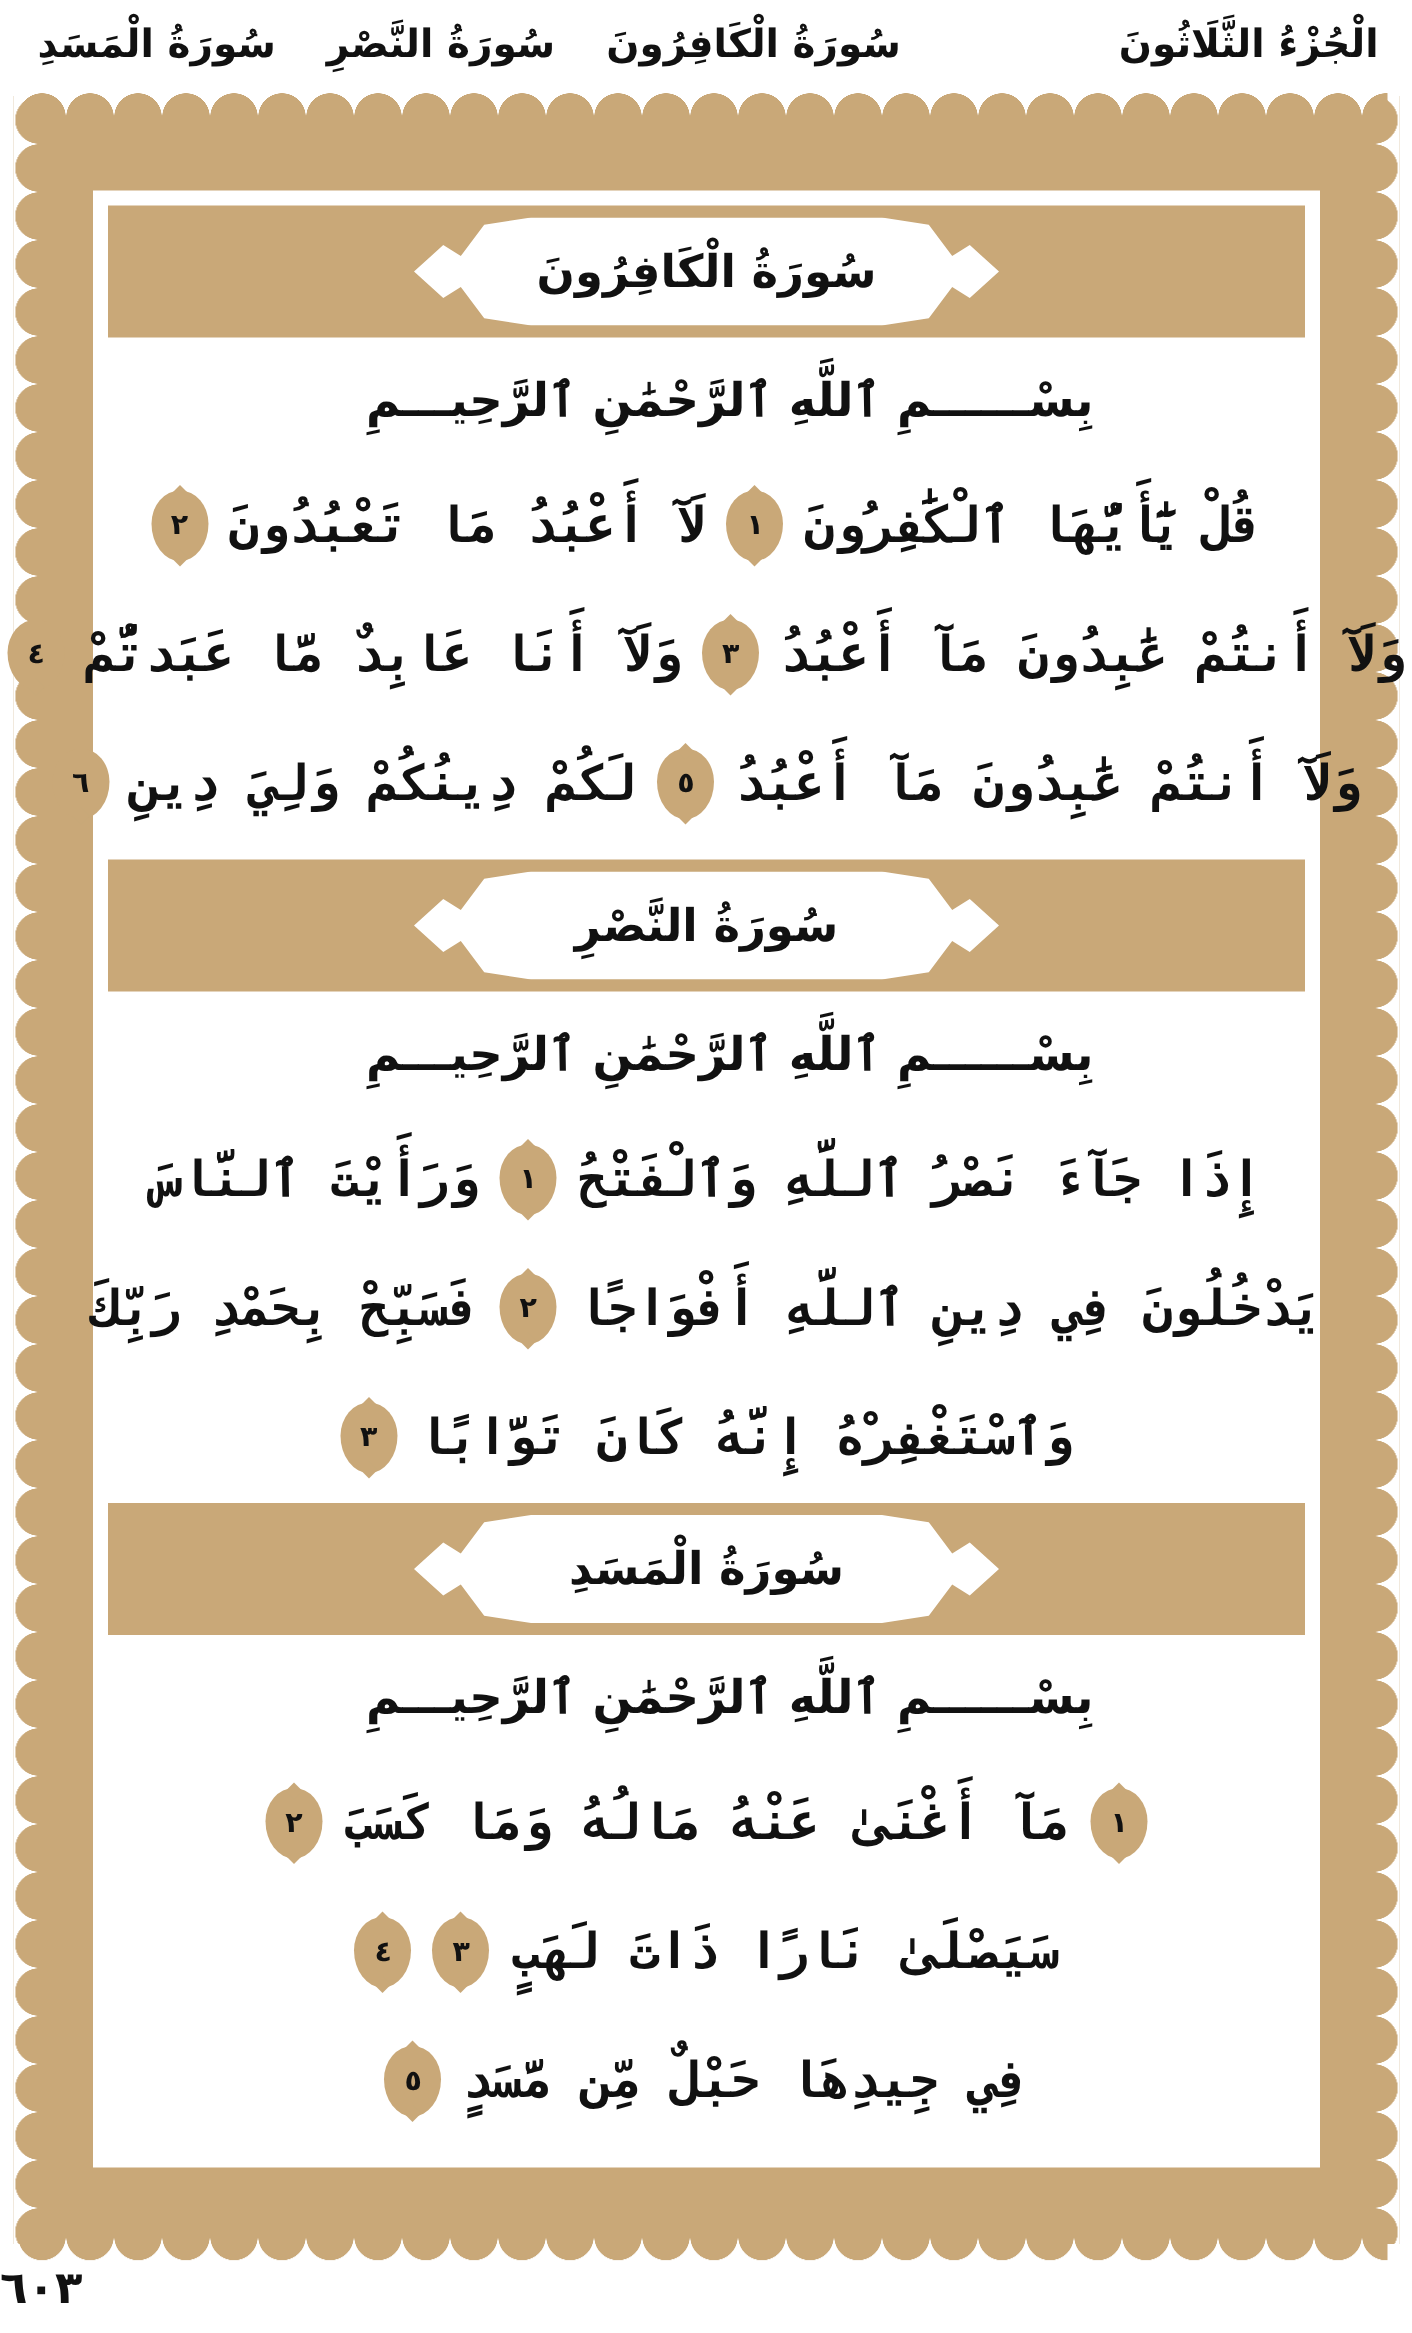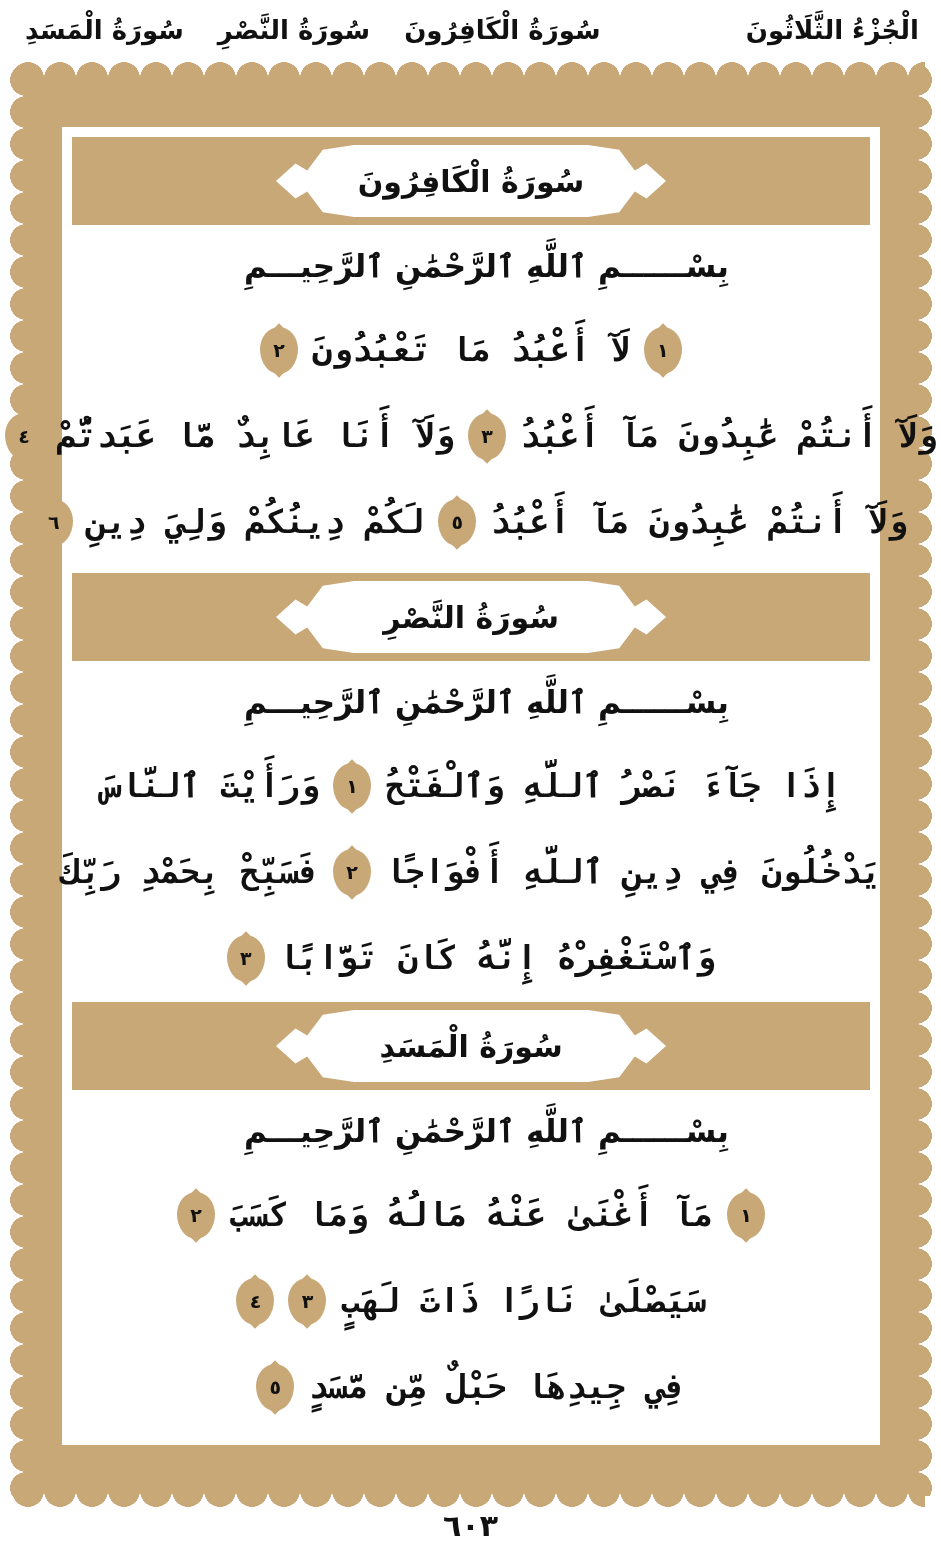--- a/index.html
+++ b/index.html
@@ -83,21 +83,21 @@
   .ayah-marker::before, .ayah-marker::after {
     content:""; position:absolute; left:50%; width:8px; height:8px;
     background:var(--tan); transform:translateX(-50%) rotate(45deg);
   }
   .ayah-marker::before { top:-2px; }
   .ayah-marker::after  { bottom:-2px; }
   .ayah-num { font-size:19px; font-weight:bold; color:var(--ink); }
 
   
   .page-number {
-    position:absolute; left:0; top:1508px; width:100%; text-align:center;
+    position:absolute; left:0; top:1508px; width:100%; text-align:left;
     font-size:30px; font-weight:bold;
   }
 </style>
 </head>
 <body>
 
 <div class="page-header">
   <div>الْجُزْءُ الثَّلَاثُونَ</div>
   <div class="header-surahs">
     <span>سُورَةُ الْكَافِرُونَ</span>
@@ -115,20 +115,21 @@
 <div class="content">
 
   <div class="surah-banner first">
     <div class="cartouche">
       <span class="surah-title">سُورَةُ الْكَافِرُونَ</span>
     </div>
   </div>
   <div class="bismillah">بِسْــــــمِ ٱللَّهِ ٱلرَّحْمَٰنِ ٱلرَّحِيـــمِ</div>
   <div>
       <div class="verse-line">
+        <span class="ayah-text">قُلْ يَٰٓأَيُّهَا ٱلْكَٰفِرُونَ</span>
         <span class="ayah-marker">
           <span class="ayah-num">١</span>
         </span>
         <span class="ayah-text">لَآ أَعْبُدُ مَا تَعْبُدُونَ</span>
         <span class="ayah-marker">
           <span class="ayah-num">٢</span>
         </span>
       </div>
       <div class="verse-line">
         <span class="ayah-text">وَلَآ أَنتُمْ عَٰبِدُونَ مَآ أَعْبُدُ</span>

